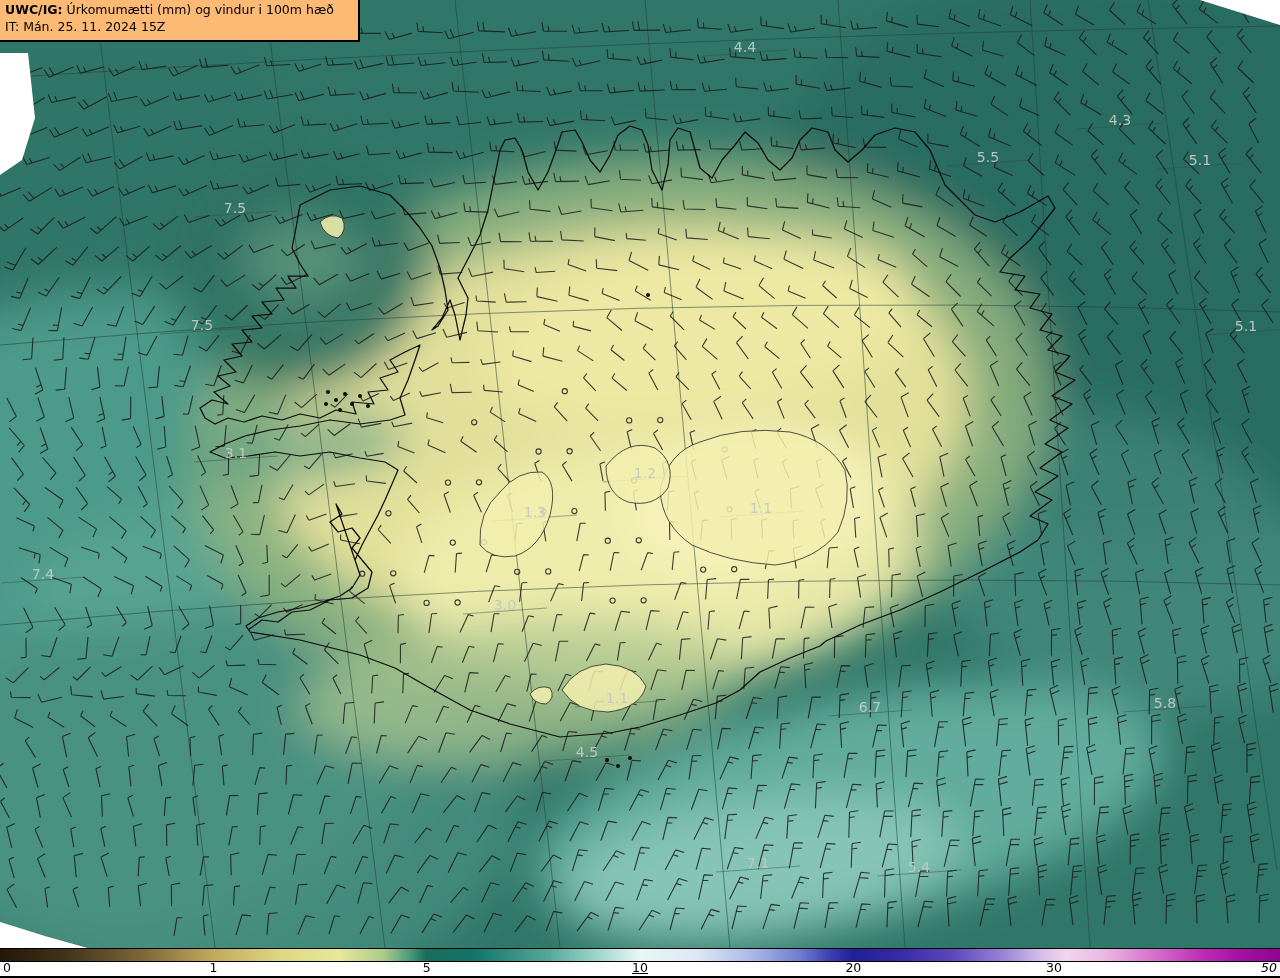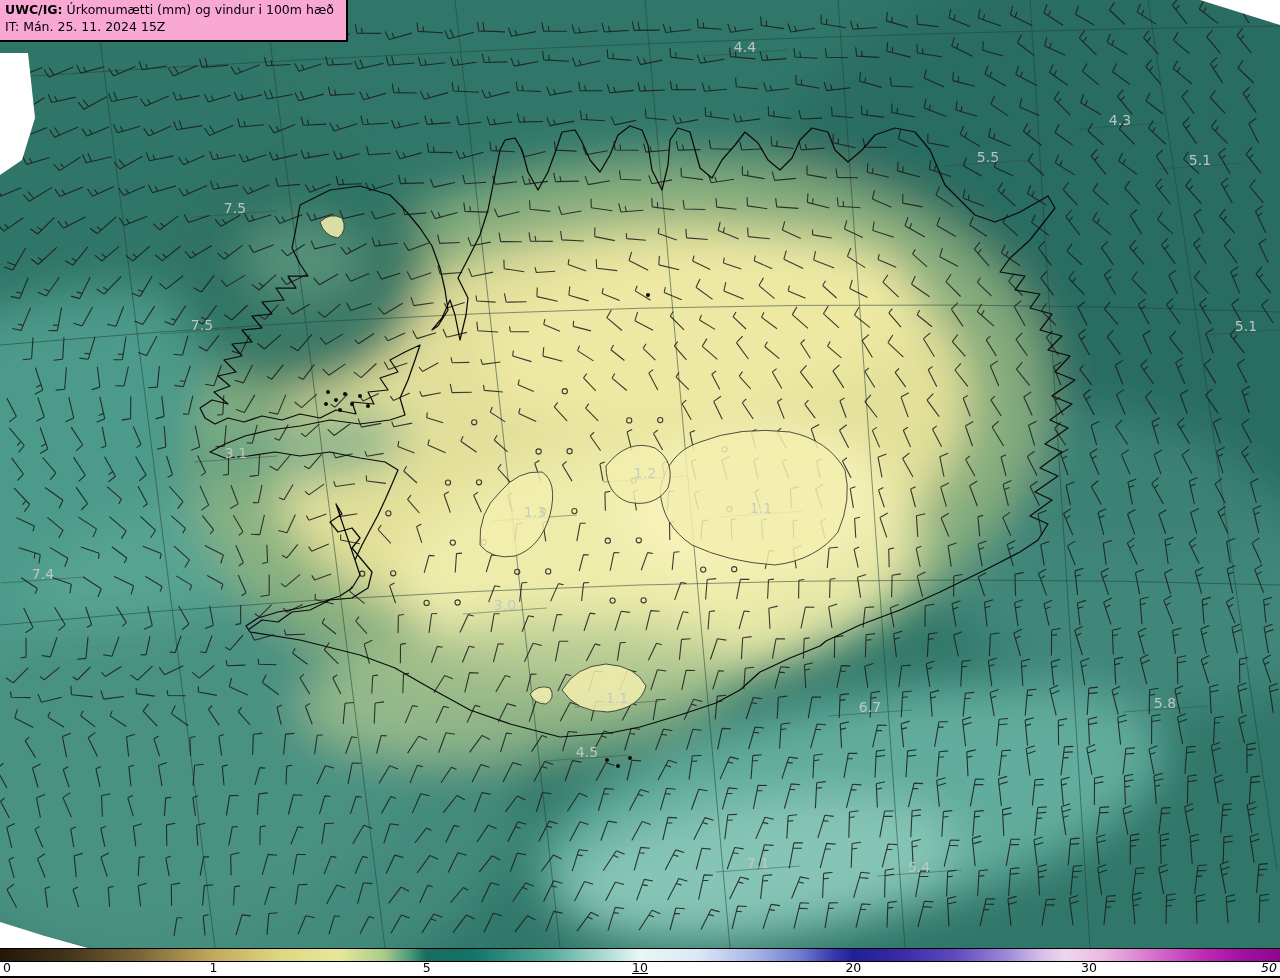--- a/index.html
+++ b/index.html
@@ -1,21 +1,21 @@
 <!DOCTYPE html>
 <html><head>
 <meta charset="utf-8">
 <style>
   html,body{margin:0;padding:0;background:#ffffff;}
   #stage{position:relative;width:1280px;height:978px;overflow:hidden;background:#ffffff;
          font-family:"DejaVu Sans","Liberation Sans",sans-serif;}
   #mapsvg{position:absolute;top:0;left:0;display:block;}
-  .titlebox{position:absolute;top:0;left:0;z-index:30;background:#f9a8d4;
+  .titlebox{position:absolute;top:0;left:0;z-index:30;background:#fdba74;
             border:2px solid #000;border-top:none;border-left:none;
-            padding:2px 12px 4px 5px;font-size:12.5px;line-height:1.34;color:#000;white-space:nowrap;}
+            padding:2px 24px 4px 5px;font-size:12.5px;line-height:1.34;color:#000;white-space:nowrap;}
   .titlebox .b{font-weight:bold;}
   .colorbar{position:absolute;left:0;top:948px;width:1280px;height:30px;z-index:25;background:#ffffff;
             border-bottom:2px solid #000;box-sizing:border-box;}
   .cb-strip{position:absolute;top:0;left:0;width:1280px;height:14px;box-sizing:border-box;
             border-top:1.5px solid #000;border-bottom:1.5px solid #000;}
   .cb-label{position:absolute;top:12px;font-size:12.5px;color:#000;}
 </style>
 </head>
 <body>
 
@@ -169,18 +169,18 @@
   </div>
 
   <div class="colorbar">
     <div class="cb-strip" id="cbStrip" style="background: linear-gradient(to right, rgb(35, 24, 7) 0%, rgb(65, 50, 26) 5%, rgb(124, 102, 56) 11%, rgb(194, 169, 94) 16.7%, rgb(222, 216, 131) 22%, rgb(232, 231, 155) 26.5%, rgb(169, 203, 139) 30%, rgb(78, 154, 124) 32%, rgb(24, 109, 94) 33.3%, rgb(19, 116, 106) 37%, rgb(87, 170, 155) 43%, rgb(167, 217, 208) 47%, rgb(233, 247, 245) 50%, rgb(221, 231, 246) 54.5%, rgb(167, 181, 230) 59%, rgb(111, 124, 207) 62.5%, rgb(58, 60, 173) 65%, rgb(33, 31, 151) 66.7%, rgb(54, 41, 164) 70%, rgb(94, 72, 188) 74.5%, rgb(155, 134, 216) 78.5%, rgb(211, 188, 232) 81.2%, rgb(240, 214, 238) 83.3%, rgb(234, 185, 227) 86.2%, rgb(215, 115, 205) 90%, rgb(188, 44, 180) 94%, rgb(161, 17, 162) 97%, rgb(143, 6, 143) 100%);"></div>
     <div id="cbLabels">
         <span class="cb-label" style="left: 3px;">0</span>
         <span class="cb-label" style="left: 213.376px; transform: translateX(-50%);">1</span>
         <span class="cb-label" style="left: 426.624px; transform: translateX(-50%);">5</span>
         <span class="cb-label" style="left: 640px; transform: translateX(-50%); text-decoration: underline;">10</span>
         <span class="cb-label" style="left: 853.376px; transform: translateX(-50%);">20</span>
-        <span class="cb-label" style="left: 1089px; transform: translateX(-50%);">30</span>
+        <span class="cb-label" style="left: 1054px; transform: translateX(-50%);">30</span>
         <span class="cb-label" style="right: 3px; font-style: italic;">50</span>
       </div>
   </div>
 
 </div>
 
 </body></html>

